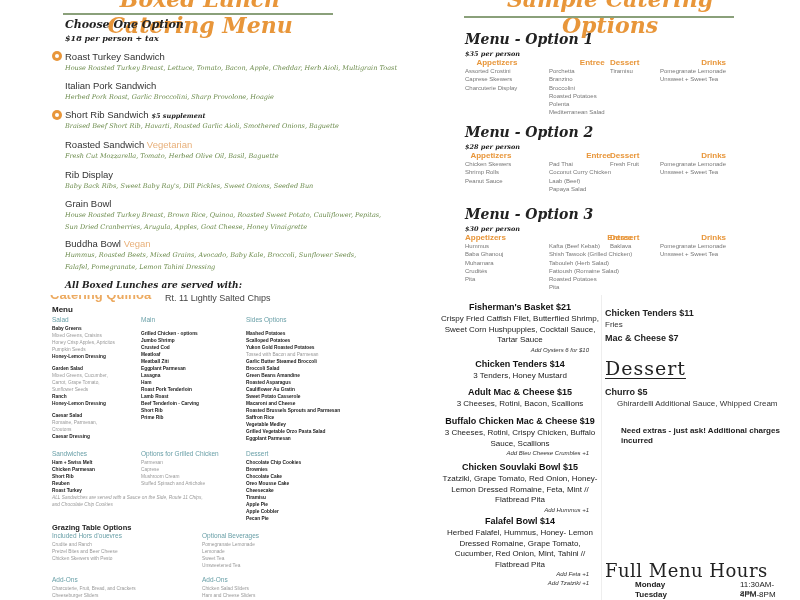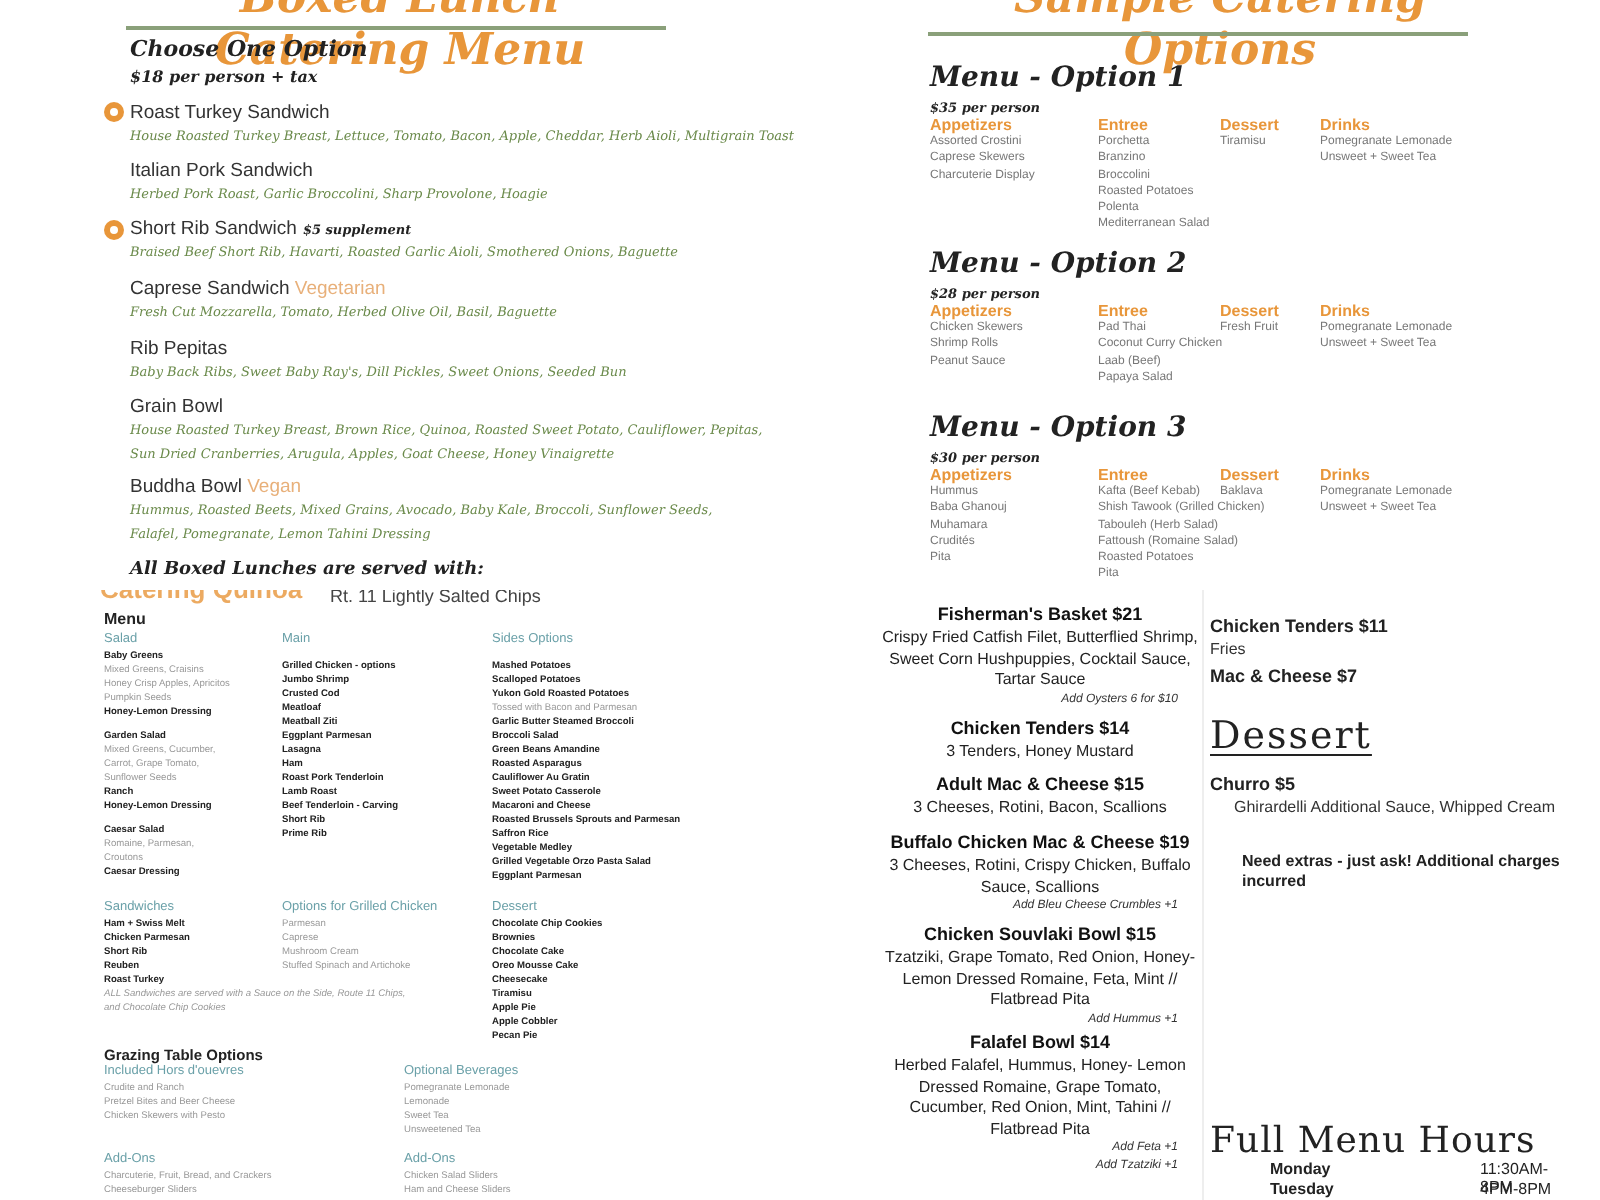--- a/index.html
+++ b/index.html
@@ -24,21 +24,21 @@
 
   
   #sample { left: 420px; top: 0; width: 380px; height: 295px; overflow: hidden; }
   #sample .title { position: absolute; left: 60px; top: -14px; width: 260px; text-align: center; font-size: 22px; font-weight: bold; font-style: italic; font-family: "DejaVu Serif", serif; color: #e8963a; }
   #sample .rule { position: absolute; left: 44px; top: 16px; width: 270px; height: 2px; background: #8aa07a; }
   .opt { position: absolute; left: 45px; width: 330px; }
   .opt .oname { font-size: 14px; font-weight: bold; font-style: italic; font-family: "DejaVu Serif", serif; }
   .opt .oprice { font-size: 6.5px; font-weight: bold; font-style: italic; font-family: "DejaVu Serif", serif; margin-top: 3px; }
   .opt .cols { position: relative; height: 80px; }
   .opt .col { position: absolute; top: 0; }
-  .opt .col .ch { font-size: 8px; font-weight: bold; color: #e8963a; }
+  .opt .col .ch { font-size: 8px; font-weight: bold; color: #e8963a; text-align: right; }
   .opt .col .ci { font-size: 6px; color: #777; line-height: 8.3px; white-space: nowrap; }
 
   
   #catmenu { left: 0; top: 295px; width: 440px; height: 305px; overflow: hidden; }
   #catmenu .ghost { position: absolute; left: 50px; top: -8px; font-size: 13px; color: #e8963a; font-weight: bold; opacity: 0.8; }
   #catmenu .chips { position: absolute; left: 165px; top: -2px; font-size: 9px; color: #444; white-space: nowrap; }
   #catmenu .menu-h { position: absolute; left: 52px; top: 10px; font-size: 8px; font-weight: bold; }
   .sec { position: absolute; }
   .sec .sh { font-size: 6.5px; color: #6aa0a8; margin-bottom: 2px; }
   .sec .li { font-size: 4.8px; line-height: 7px; white-space: nowrap; }
@@ -89,26 +89,26 @@
     <div class="desc">Herbed Pork Roast, Garlic Broccolini, Sharp Provolone, Hoagie</div>
   </div>
 
   <div class="heart" style="top:110px"></div>
   <div class="bitem" style="top:109px">
     <div class="name"><span>Short Rib Sandwich</span><span class="supp">$5 supplement</span></div>
     <div class="desc">Braised Beef Short Rib, Havarti, Roasted Garlic Aioli, Smothered Onions, Baguette</div>
   </div>
 
   <div class="bitem" style="top:139px">
-    <div class="name"><span>Caprese Sandwich</span> <span class="tag">Vegetarian</span></div>
+    <div class="name"><span>Roasted Sandwich</span> <span class="tag">Vegetarian</span></div>
     <div class="desc">Fresh Cut Mozzarella, Tomato, Herbed Olive Oil, Basil, Baguette</div>
   </div>
 
   <div class="bitem" style="top:169px">
-    <div class="name"><span>Rib Pepitas</span></div>
+    <div class="name"><span>Rib Display</span></div>
     <div class="desc">Baby Back Ribs, Sweet Baby Ray's, Dill Pickles, Sweet Onions, Seeded Bun</div>
   </div>
 
   <div class="bitem" style="top:198px">
     <div class="name"><span>Grain Bowl</span></div>
     <div class="desc">House Roasted Turkey Breast, Brown Rice, Quinoa, Roasted Sweet Potato, Cauliflower, Pepitas,</div>
     <div class="desc">Sun Dried Cranberries, Arugula, Apples, Goat Cheese, Honey Vinaigrette</div>
   </div>
 
   <div class="bitem" style="top:238px">

